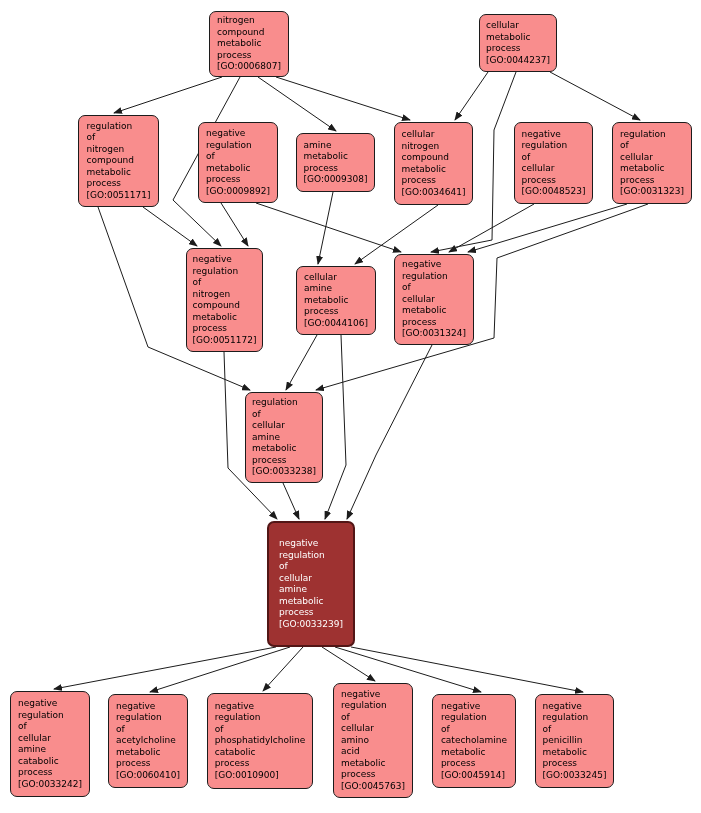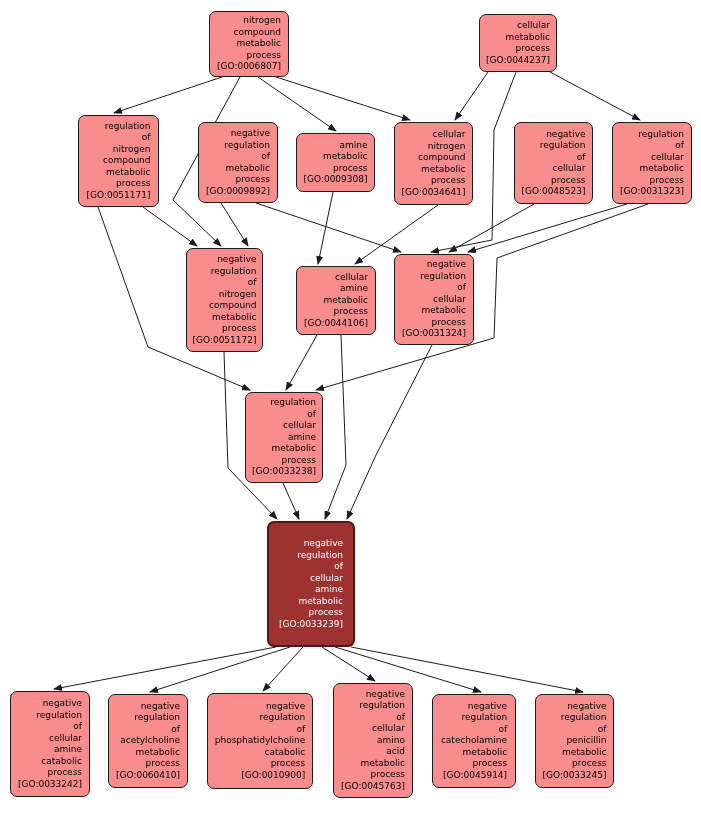--- a/index.html
+++ b/index.html
@@ -12,21 +12,21 @@
   }
   #edge-layer{position:absolute;left:0;top:0;width:701px;height:813px;}
   .node{
     position:absolute;
     box-sizing:border-box;
     border:1px solid #1c1c1c;
     border-radius:7px;
     display:flex;
     align-items:center;
     justify-content:center;
-    text-align:right;
+    text-align:left;
     font-size:9px;
     line-height:11.5px;
     white-space:pre-line;
     color:#000000;
     cursor:pointer;
     padding:1px;
   }
   .node.hl{border-width:2px;}
   polyline{fill:none;stroke-width:1;}
 </style>

